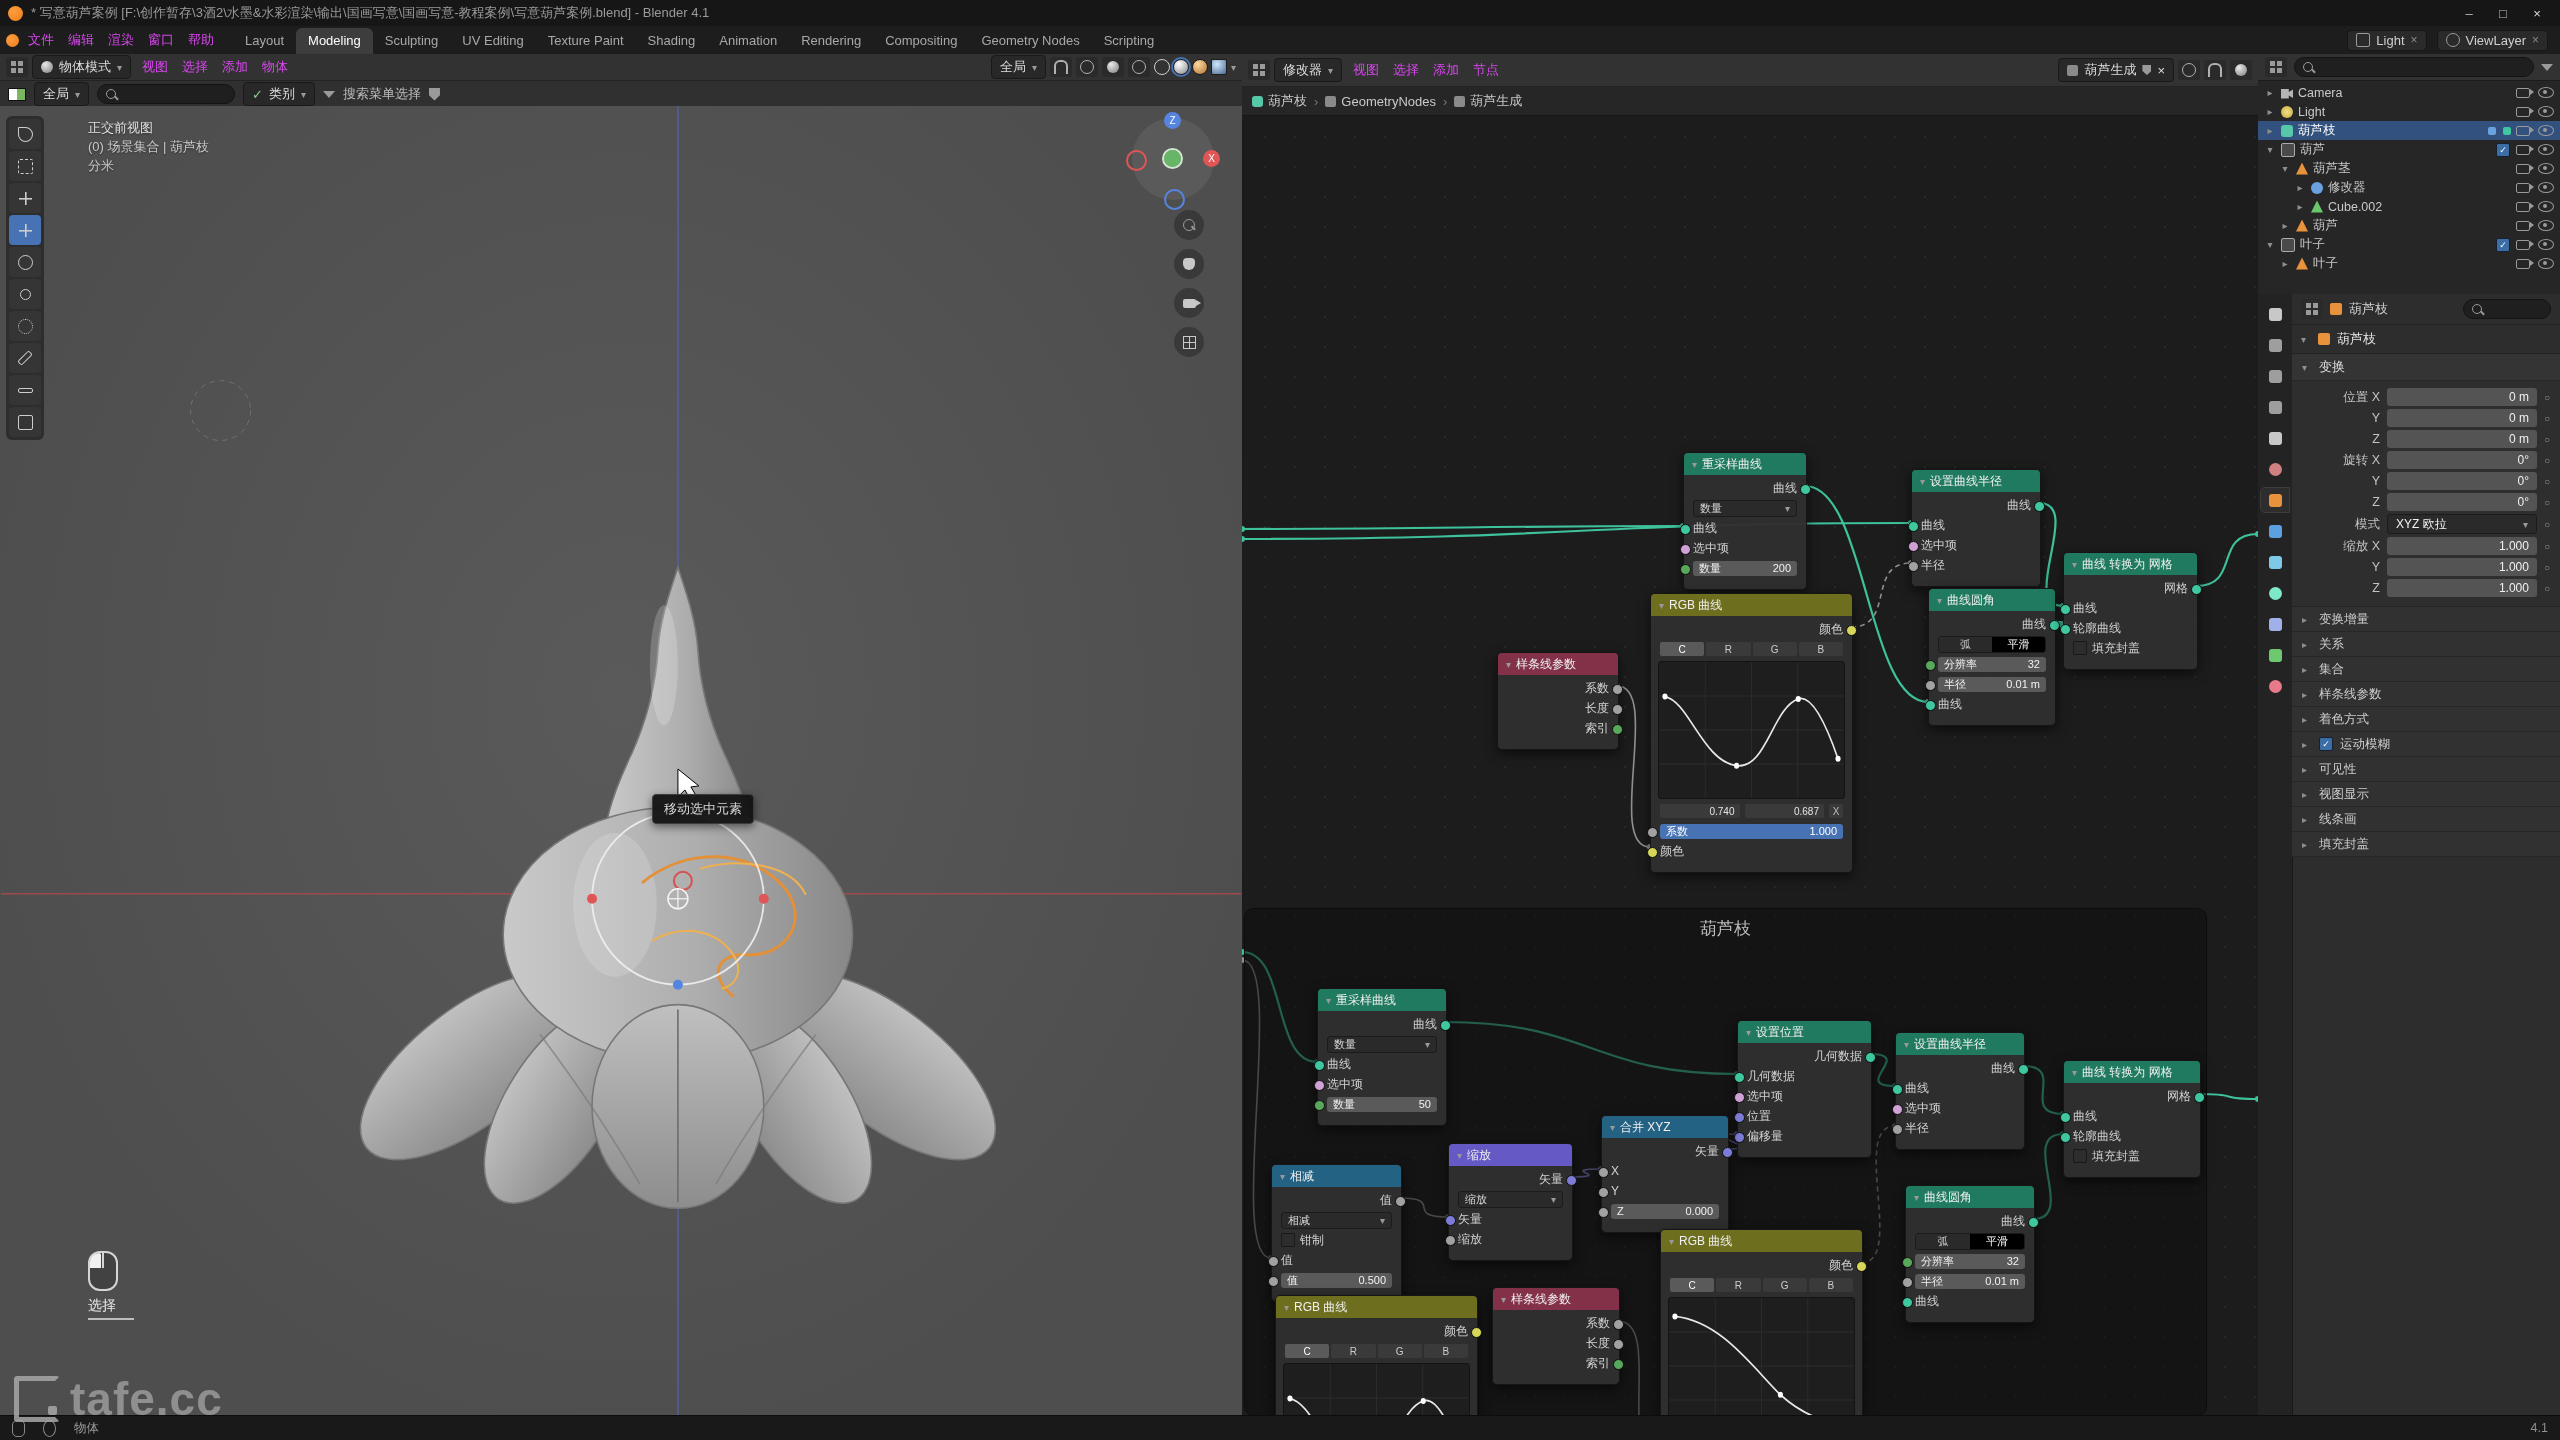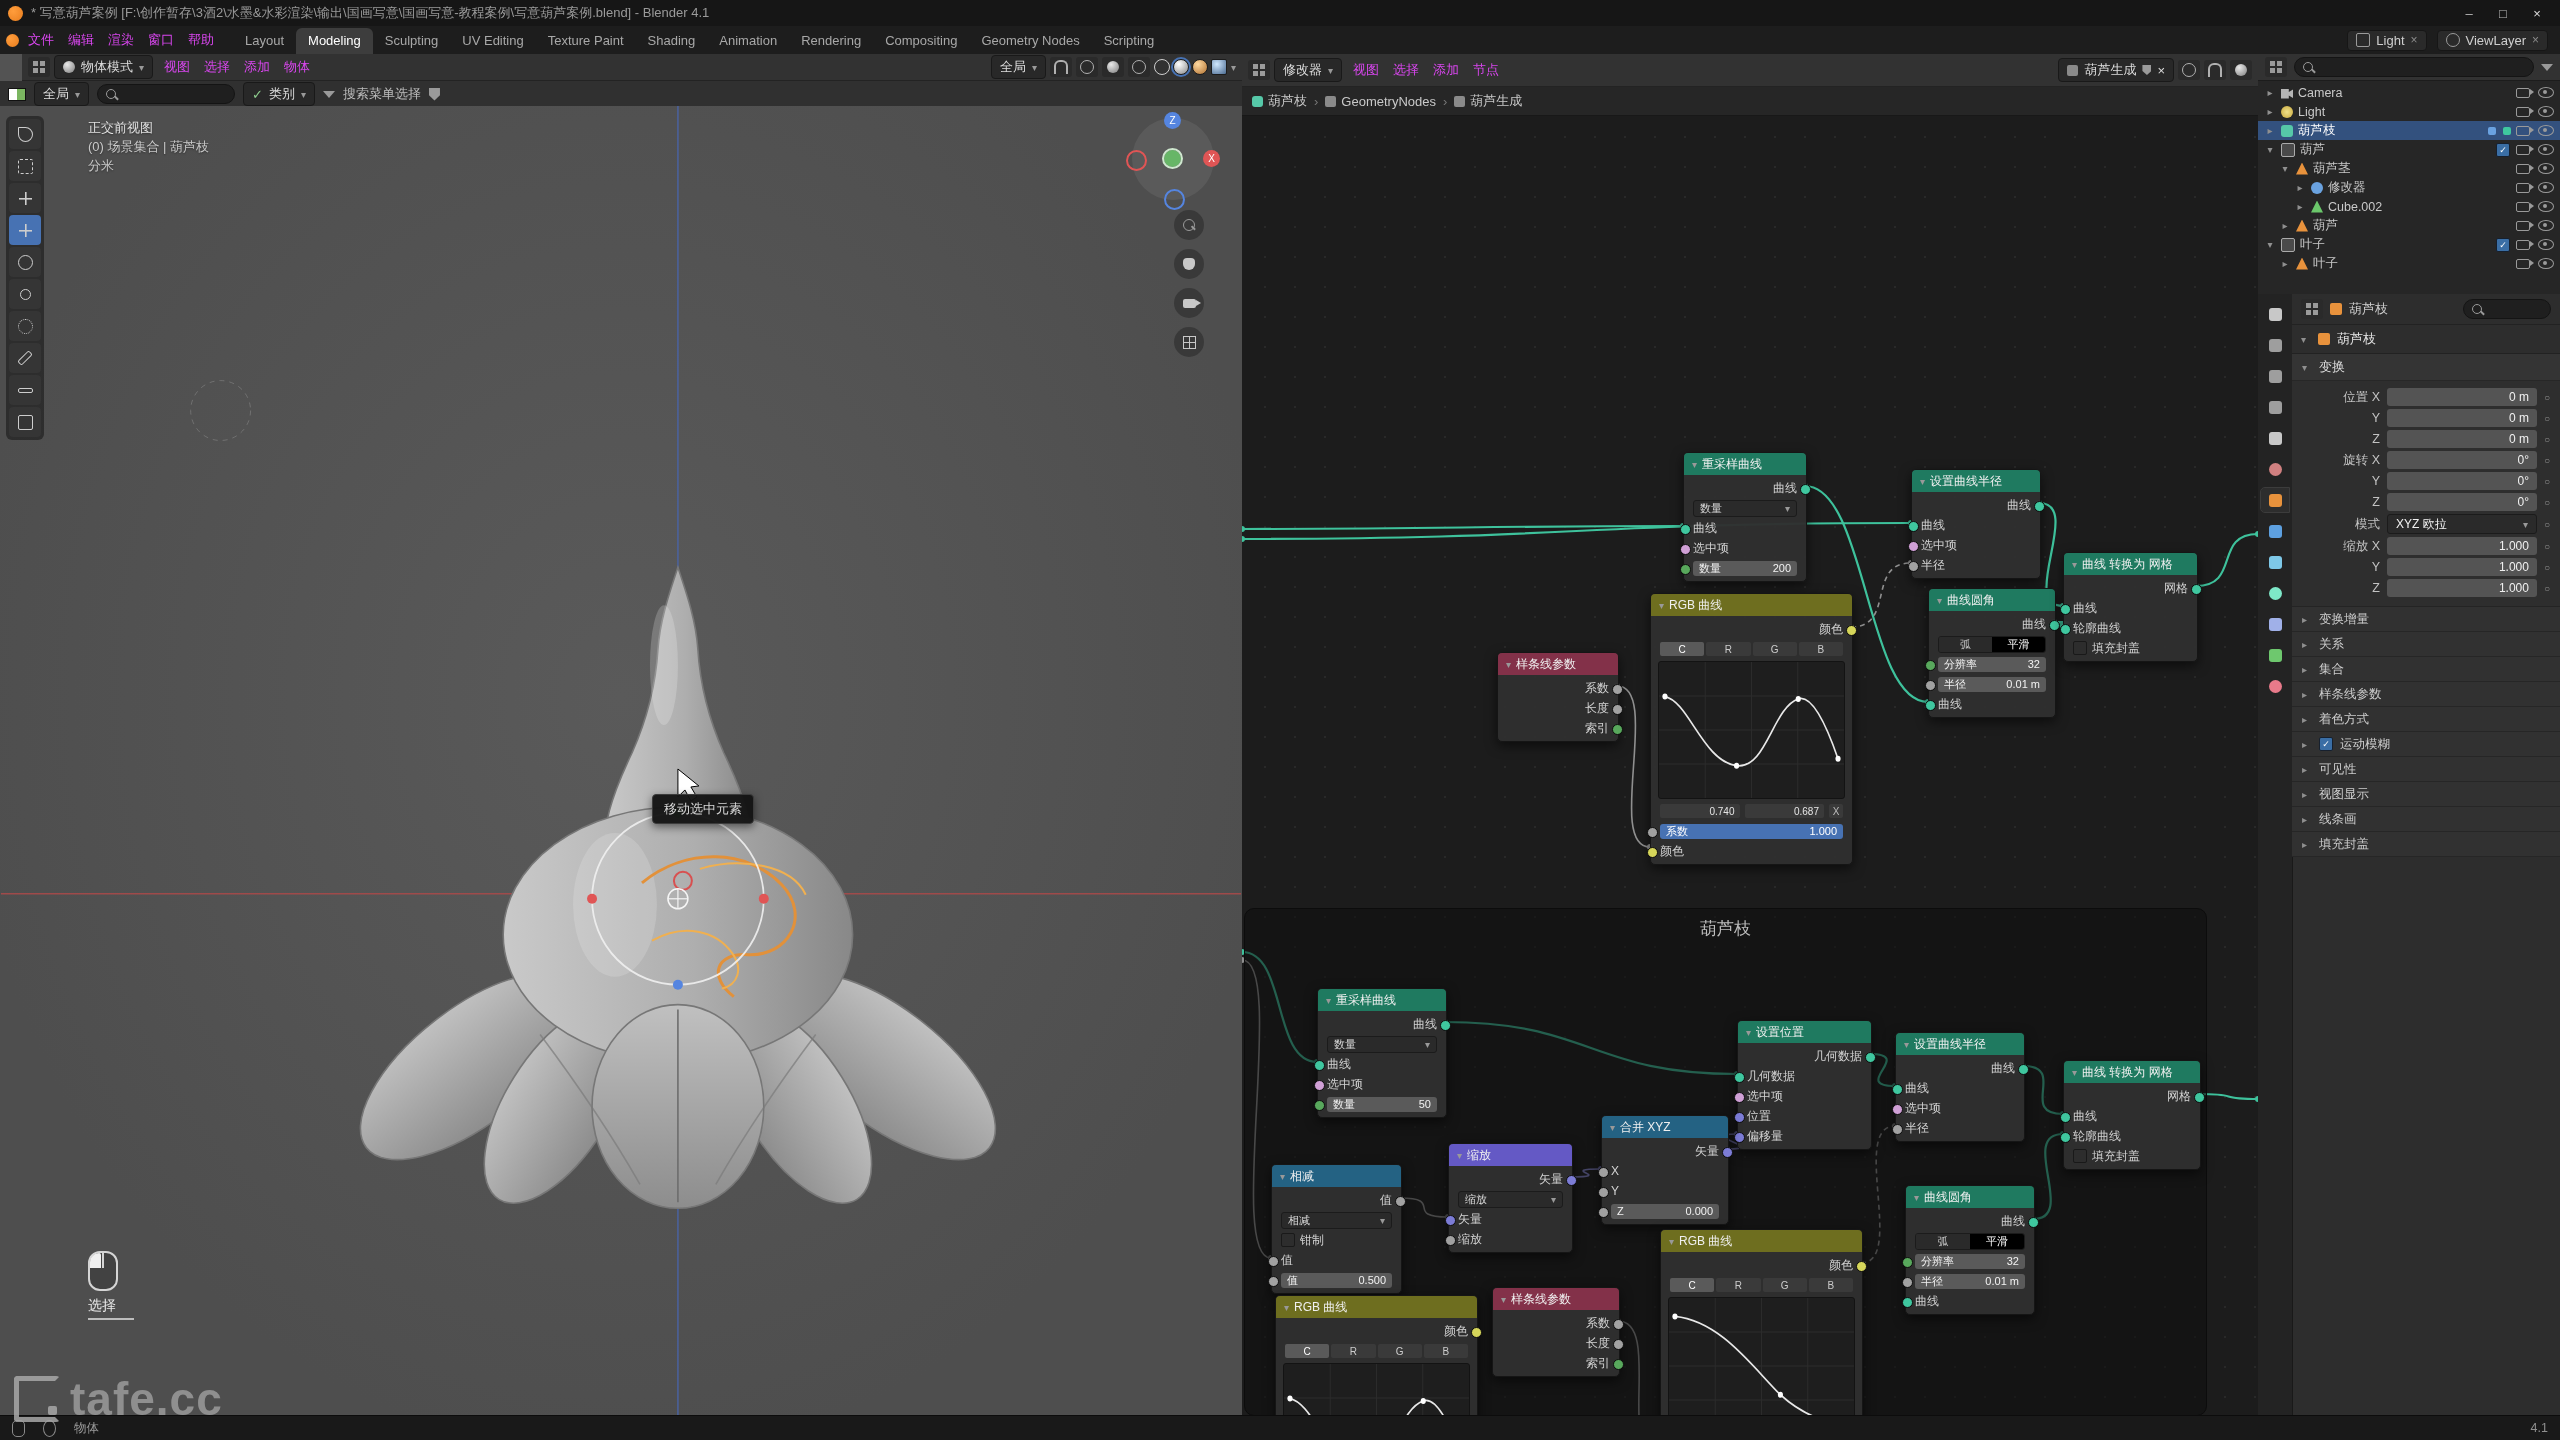--- a/index.html
+++ b/index.html
@@ -24,21 +24,21 @@
   .mb-right{margin-left:auto;display:flex;align-items:center;gap:10px;padding-right:6px;}
   .chip{display:flex;align-items:center;gap:6px;background:#2a2a2a;border:1px solid #161616;border-radius:4px;padding:2px 8px;}
   .chip .x{color:#8a8a8a;font-size:12px;}
   .sq-ic{width:12px;height:12px;border:1px solid #9a9a9a;border-radius:2px;display:inline-block;}
   
   .viewport{position:absolute;left:0;top:54px;width:1242px;bottom:24px;background:#535353;border-right:1px solid #0d0d0d;overflow:hidden;}
   .nodeeditor{position:absolute;left:1242px;top:54px;width:1016px;bottom:24px;background:#1c1c1c;border-right:1px solid #0d0d0d;overflow:hidden;}
   .rightcol{position:absolute;left:2258px;top:54px;width:302px;bottom:24px;background:#262626;}
   
   .ed-head{display:flex;align-items:center;gap:4px;background:#323232;border-bottom:1px solid #232323;padding:0 6px;}
-  .vp-head{height:26px;margin-left:22px;}
+  .vp-head{height:26px;}
   .vp-tools{height:26px;background:#303030;border-bottom:1px solid #202020;display:flex;align-items:center;gap:8px;padding:0 8px;}
   .hmenu{display:flex;}
   .hmenu .menu-item{padding:2px 7px;font-size:13px;}
   .dd{display:flex;align-items:center;gap:6px;background:#282828;border:1px solid #191919;border-radius:4px;padding:2px 8px;font-size:13px;color:#ddd;}
   .caret{font-size:10px;color:#999;}
   .icbox{width:22px;height:20px;background:#2a2a2a;border-radius:3px;display:flex;align-items:center;justify-content:center;}
   .ic-grid{width:12px;height:12px;background:
      linear-gradient(#9a9a9a,#9a9a9a) 0 0/5px 5px no-repeat,
      linear-gradient(#9a9a9a,#9a9a9a) 7px 0/5px 5px no-repeat,
      linear-gradient(#9a9a9a,#9a9a9a) 0 7px/5px 5px no-repeat,
@@ -100,21 +100,21 @@
   .bc-sep{color:#777;}
   .ic-curveobj{width:11px;height:11px;border-radius:3px;background:#56c8a8;}
   .ic-nodetree{width:11px;height:11px;border-radius:2px;background:#8a8a8a;}
   .ne-content{position:absolute;left:0;top:60px;right:0;bottom:0;overflow:hidden;
       background-image:radial-gradient(circle,#292929 1.2px,transparent 1.3px);background-size:30px 30px;background-position:8px 8px;}
   .nframe{position:absolute;background:rgba(14,14,14,.55);border:1px solid #0c0c0c;border-radius:10px;}
   .nflabel{position:absolute;top:8px;width:100%;text-align:center;font-size:17px;color:#bdbdbd;}
   #wire-svg{position:absolute;inset:0;width:100%;height:100%;}
   .node{position:absolute;background:rgba(48,48,48,.97);border:1px solid #151515;border-radius:5px;box-shadow:0 4px 12px rgba(0,0,0,.55);}
   .nhead{height:22px;border-radius:4px 4px 0 0;display:flex;align-items:center;gap:5px;padding:0 8px;font-size:12px;color:#f0f0f0;white-space:nowrap;overflow:hidden;}
-  .nbody{padding:3px 0 3px;}
+  .nbody{padding:3px 0 11px;}
   .nrow{position:relative;height:20px;display:flex;align-items:center;padding:0 9px;font-size:12px;color:#d2d2d2;gap:5px;}
   .nrow.r-out{justify-content:flex-end;}
   .sock{position:absolute;top:50%;margin-top:-4.5px;width:9px;height:9px;border-radius:50%;border:1px solid #0d0d0d;}
   .sock.si{left:-4.5px;}.sock.so{right:-4.5px;}
   .fchip{flex:1;display:flex;justify-content:space-between;align-items:center;background:#5a5a5a;border-radius:3px;height:15px;padding:0 6px;font-size:11px;color:#f2f2f2;}
   .ddchip{flex:1;display:flex;justify-content:space-between;align-items:center;background:#2a2a2a;border:1px solid #1b1b1b;border-radius:3px;height:15px;padding:0 6px;font-size:11px;color:#d8d8d8;}
   .schip{flex:1;display:flex;justify-content:space-between;align-items:center;background:#4772b3;border-radius:3px;height:15px;padding:0 6px;font-size:11px;color:#fff;}
   .tgwrap{flex:1;display:flex;height:15px;border-radius:3px;overflow:hidden;border:1px solid #1b1b1b;}
   .tgseg{flex:1;display:flex;align-items:center;justify-content:center;background:#2a2a2a;font-size:11px;color:#c5c5c5;}
   .tgseg.on{background:#000000;color:#fff;}

